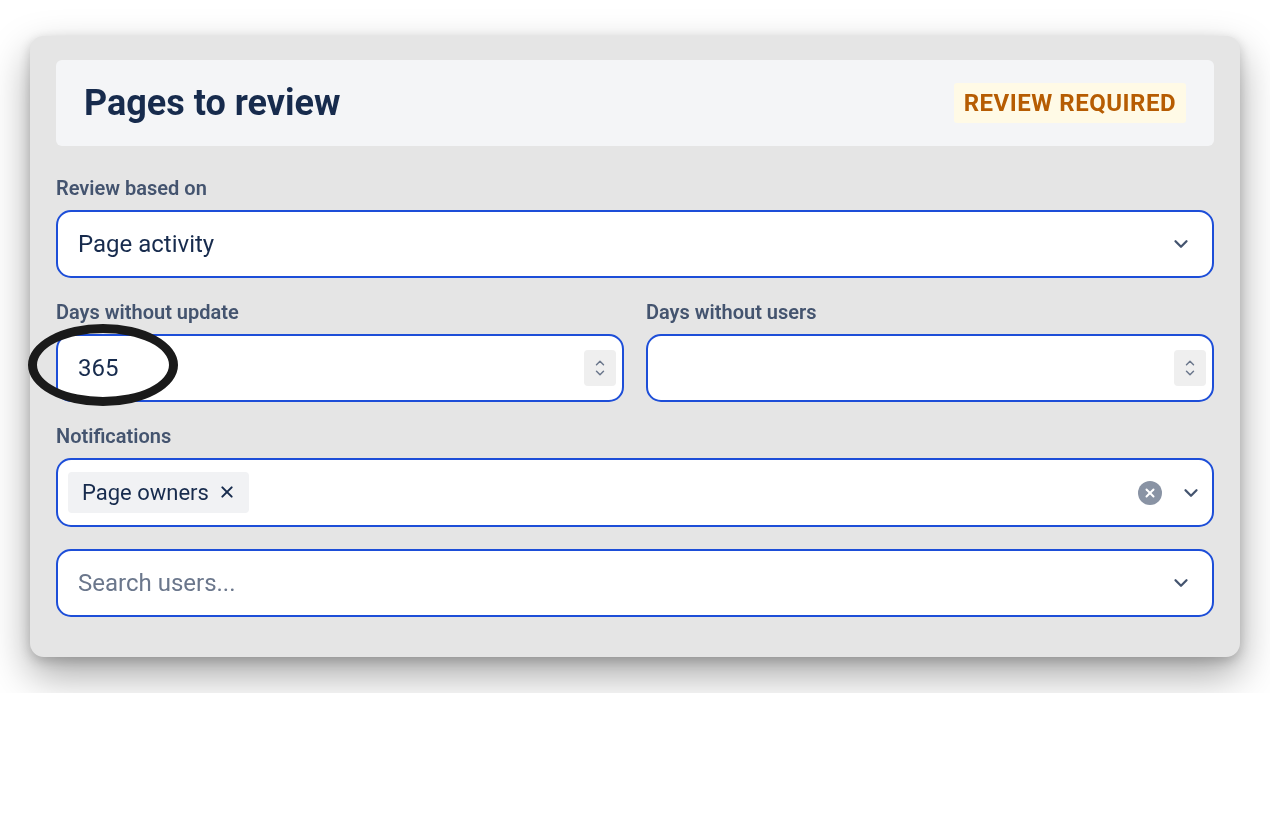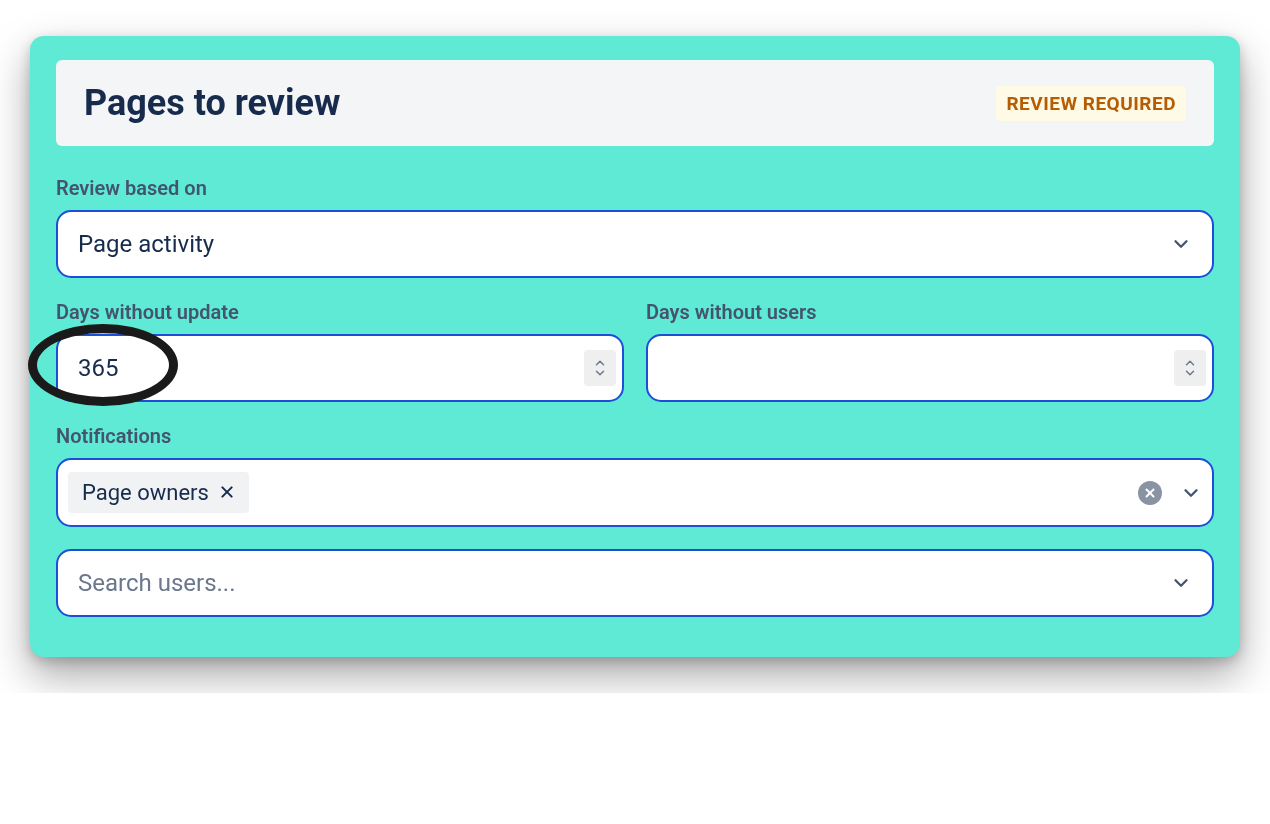--- a/index.html
+++ b/index.html
@@ -6,21 +6,21 @@
       box-sizing: border-box;
       margin: 0;
       padding: 0;
     }
     body {
       font-family: -apple-system, BlinkMacSystemFont, "Segoe UI", Roboto, Helvetica, Arial, sans-serif;
       background: #ffffff;
       padding: 20px;
     }
     .card {
-      background: #5eead4;
+      background: #e5e5e5;
       border-radius: 14px;
       box-shadow: 0 18px 40px rgba(0,0,0,0.35), 0 4px 12px rgba(0,0,0,0.18);
       padding: 24px 26px 40px 26px;
       width: 1210px;
       margin: 16px auto;
       position: relative;
     }
     .header-bar {
       background: #f4f5f7;
       border-radius: 6px;
@@ -32,21 +32,21 @@
     }
     .title {
       font-size: 36px;
       font-weight: 700;
       color: #172b4d;
     }
     .badge {
       background: #fffae6;
       color: #b65c02;
       font-weight: 700;
-      font-size: 19px;
+      font-size: 24px;
       letter-spacing: 0.5px;
       padding: 6px 10px;
       border-radius: 3px;
     }
     .form-group {
       margin-bottom: 22px;
     }
     .label {
       color: #44546f;
       font-size: 20px;

